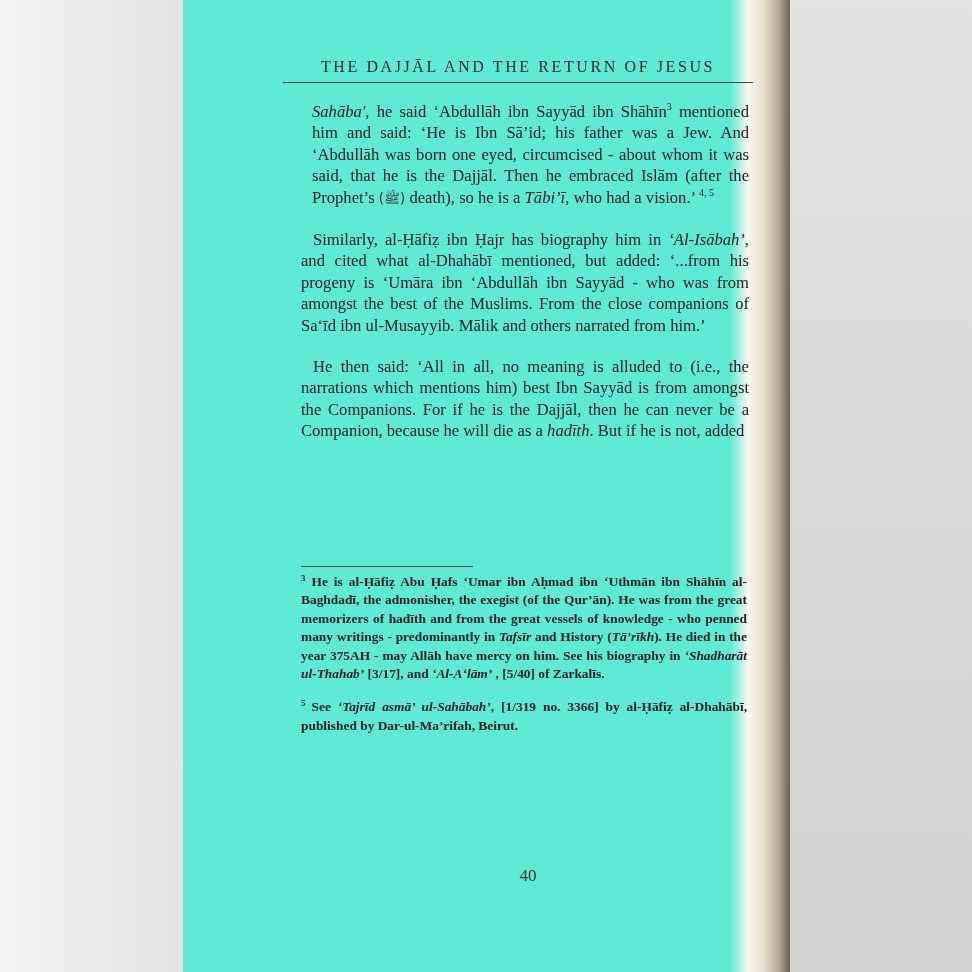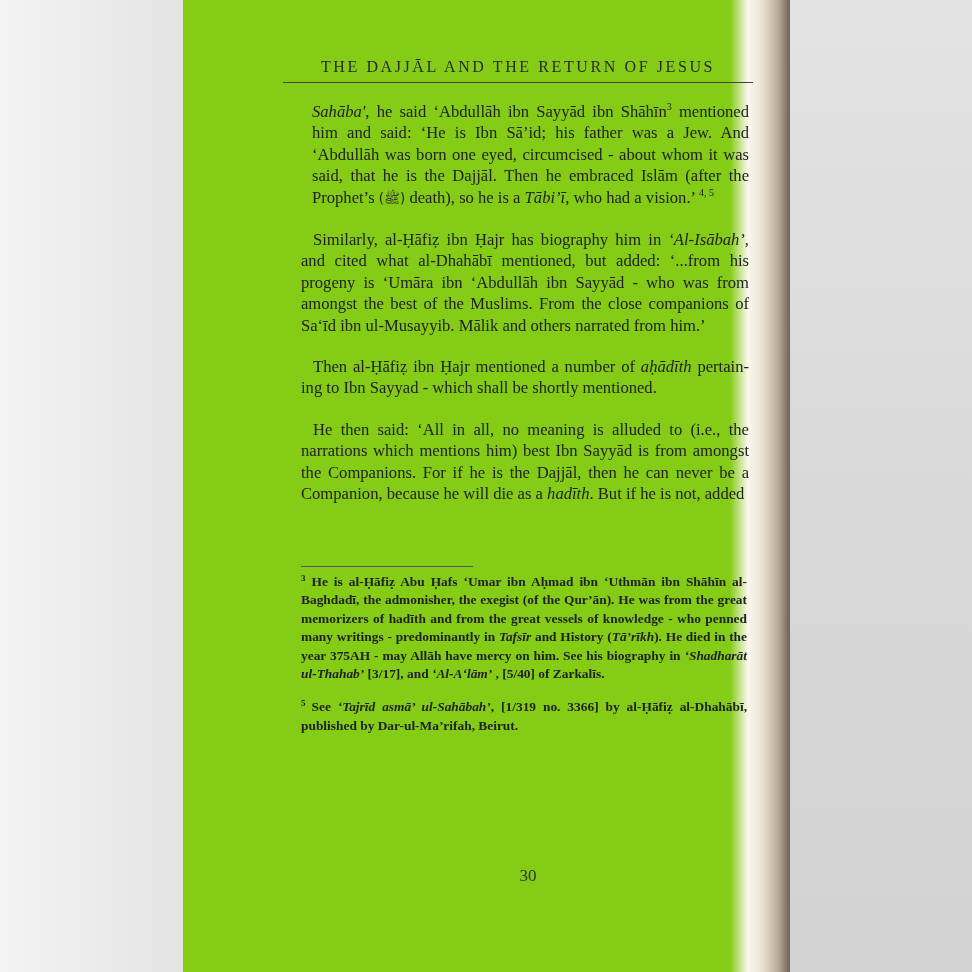--- a/index.html
+++ b/index.html
@@ -7,21 +7,21 @@
     width: 972px; height: 972px; overflow: hidden; position: relative;
     background: linear-gradient(90deg, #f3f3f3 0%, #e4e4e4 18%, #dcdcdc 100%);
     font-family: "Liberation Serif", "DejaVu Serif", serif;
   }
   .bg-right {
     position: absolute; left: 790px; top: 0; width: 182px; height: 972px;
     background: linear-gradient(180deg, #e3e3e3 0%, #d8d8d8 55%, #d2d2d2 100%);
   }
   .page {
     position: absolute; left: 183px; top: 0; width: 607px; height: 972px;
-    background: #84cc16; overflow: hidden;
+    background: #5eead4; overflow: hidden;
   }
   .gutter {
     position: absolute; right: 0; top: 0; width: 60px; height: 100%;
     background: linear-gradient(90deg, rgba(255,255,255,0) 0%, #fbf7ef 30%, #e9dfd0 55%, #b9ab98 80%, #6f6253 100%);
   }
   .running-head {
     position: absolute; left: 100px; top: 58px; width: 470px;
     text-align: center; font-size: 16px; letter-spacing: 2.6px; color: #2a2a2a;
   }
   .head-rule {
@@ -62,28 +62,27 @@
   <div class="gutter"></div>
 
   <div class="running-head">THE DAJJĀL AND THE RETURN OF JESUS</div>
   <div class="head-rule"></div>
 
   <div class="body-text">
     <p class="first"><i>Sahāba'</i><span>, he said  ‘Abdullāh ibn Sayyād ibn Shāhīn</span><sup>3</sup><span> mentioned him and said: ‘He is Ibn Sā’id; his father was a Jew. And ‘Abdullāh was born one eyed, circumcised - about whom it was said, that he is the Dajjāl. Then he embraced Islām (after the Prophet’s </span><span class="salutation">(ﷺ)</span><span> death), so he is a </span><i>Tābi’ī</i><span>, who had a vision.’ </span><sup>4, 5</sup></p>
 
     <p class="ind"><span>Similarly, al-Ḥāfiẓ ibn Ḥajr has biography him in </span><i>‘Al-Isābah’</i><span>, and cited what al-Dhahābī mentioned, but added: ‘...from his progeny is ‘Umāra ibn ‘Abdullāh ibn Sayyād - who was from amongst the best of the Muslims. From the close companions of Sa‘īd ibn ul-Musayyib. Mālik and others narrated from him.’</span></p>
 
-    <p class="ind"><span>Then al-Ḥāfiẓ ibn Ḥajr mentioned a number of </span><i>aḥādīth</i><span> pertain-ing to Ibn Sayyad - which shall be shortly mentioned.</span></p>
 
     <p class="ind"><span>He then said: ‘All in all, no meaning is alluded to (i.e., the narrations which mentions him) best Ibn Sayyād is from amongst the Companions. For if he is the Dajjāl, then he can never be a Companion, because he will die as a </span><i>hadīth</i><span>. But if he is not, added</span></p>
   </div>
 
   <div class="fn-rule"></div>
 
   <div class="footnotes">
     <p><span class="fn-mark">3</span><span>He is al-Ḥāfiẓ Abu Ḥafs ‘Umar ibn Aḥmad ibn ‘Uthmān ibn Shāhīn al-Baghdadī, the admonisher, the exegist (of the Qur’ān). He was from the great memorizers of hadīth and from the great vessels of knowledge - who penned many writings - predominantly in </span><i>Tafsīr</i><span> and History (</span><i>Tā’rīkh</i><span>). He died in the year 375AH - may Allāh have mercy on him. See his biography in  </span><i>‘Shadharāt ul-Thahab’</i><span> [3/17], and </span><i>‘Al-A‘lām’</i><span> , [5/40] of Zarkalīs.</span></p>
 
 
     <p><span class="fn-mark">5</span><span>See </span><i>‘Tajrīd asmā’ ul-Sahābah’</i><span>, [1/319 no. 3366] by al-Ḥāfiẓ al-Dhahābī, published by Dar-ul-Ma’rifah, Beirut.</span></p>
   </div>
 
-  <div class="page-num">30</div>
+  <div class="page-num">40</div>
 </div>
 
 </body></html>

